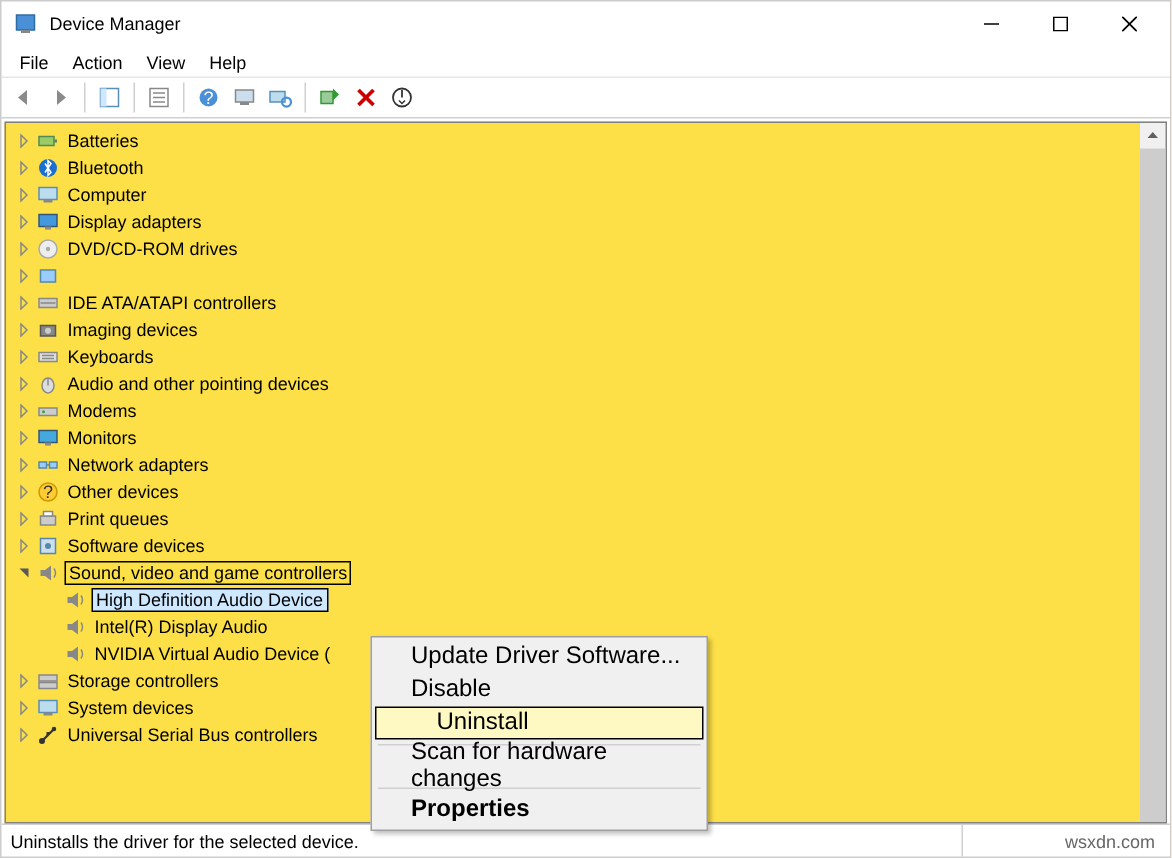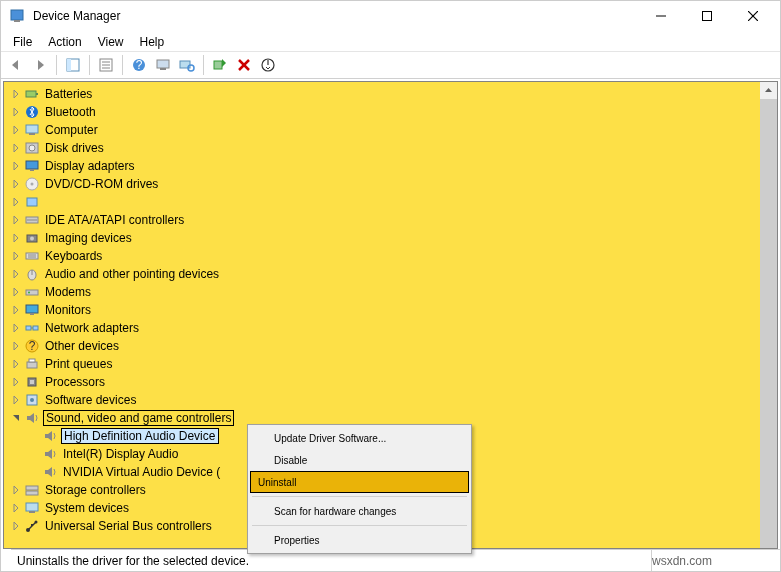--- a/index.html
+++ b/index.html
@@ -21,28 +21,28 @@
 .scrollbar .arrow { position: absolute; left: 0; right: 0; height: 17px; display:flex; align-items:center; justify-content:center; }
 .scrollbar .arrow.up { top: 0; }
 .row { height: 18px; display: flex; align-items: center; white-space: nowrap; }
 .expander { width: 16px; height: 16px; display: inline-flex; align-items: center; justify-content: center; flex: 0 0 16px; }
 .ticon { width: 16px; height: 16px; display: inline-flex; align-items: center; justify-content: center; flex: 0 0 16px; margin-right: 3px; }
 .row .label { padding: 0 2px; }
 .indent0 { padding-left: 0; }
 .indent1 { padding-left: 18px; }
 .row.boxed .label { border: 1px solid #000; padding: 0 2px; }
 .row.selected .label { background: #cde8ff; border: 1px solid #000; padding: 0 3px 0 2px; }
-.statusbar { height: 22px; border-top: 1px solid #d0d0d0; display: flex; align-items: center; padding: 0 6px; font-size: 12px; margin-left: 10px; }
+.statusbar { height: 22px; border-top: 1px solid #d0d0d0; display: flex; align-items: center; padding: 0 6px; font-size: 12px; }
 .statusbar .cell1 { width: 635px; border-right: 1px solid #d0d0d0; height:100%; display:flex; align-items:center; }
-.statusbar .cell2 { flex:1; padding-right:4px; color:#666; font-size:11px; }
+.statusbar .cell2 { flex:1; text-align:right; padding-right:4px; color:#666; font-size:11px; }
 .context-menu { position: absolute; left: 246px; top: 423px; width: 225px; background: #f0f0f0; border: 1px solid #a0a0a0; box-shadow: 2px 2px 3px rgba(0,0,0,0.25); padding: 2px; }
-.context-menu .cm-item { height: 22px; display: flex; align-items: center; padding-left: 24px; font-size: 10px; }
-.context-menu .cm-item.highlight { background: #eab308; border: 1px solid #000; padding-left: 7px; }
+.context-menu .cm-item { height: 22px; display: flex; align-items: center; padding-left: 24px; font-size: 16px; }
+.context-menu .cm-item.highlight { background: #fef9c3; border: 1px solid #000; padding-left: 40px; }
 .context-menu .cm-sep { height: 1px; background: #d0d0d0; margin: 3px 2px; }
-.context-menu .cm-item.bold { font-weight: normal; }
+.context-menu .cm-item.bold { font-weight: bold; }
 svg { display: block; }
 </style>
 </head>
 <body>
 
 <div class="window">
 
   <div class="titlebar">
     <span class="icon">
       <svg width="16" height="16">
@@ -189,34 +189,20 @@
     <span class="label">Computer</span>
   </div>
         <div class="row indent0">
     <span class="expander">
             <svg width="10" height="10">
               <path d="M3 1 L7 5 L3 9 Z" fill="none" stroke="#888" stroke-width="1"></path>
             </svg>
           </span>
     <span class="ticon">
             <svg width="16" height="16">
-              <rect x="2" y="3" width="12" height="10" fill="#ccc" stroke="#888"></rect>
-              <circle cx="8" cy="8" r="3" fill="#eee" stroke="#888"></circle>
-            </svg>
-          </span>
-    <span class="label">Disk drives</span>
-  </div>
-        <div class="row indent0">
-    <span class="expander">
-            <svg width="10" height="10">
-              <path d="M3 1 L7 5 L3 9 Z" fill="none" stroke="#888" stroke-width="1"></path>
-            </svg>
-          </span>
-    <span class="ticon">
-            <svg width="16" height="16">
               <rect x="2" y="3" width="12" height="8" fill="#49d" stroke="#357"></rect>
               <rect x="6" y="11" width="4" height="2" fill="#888"></rect>
             </svg>
           </span>
     <span class="label">Display adapters</span>
   </div>
         <div class="row indent0">
     <span class="expander">
             <svg width="10" height="10">
               <path d="M3 1 L7 5 L3 9 Z" fill="none" stroke="#888" stroke-width="1"></path>
@@ -362,34 +348,20 @@
               <path d="M3 1 L7 5 L3 9 Z" fill="none" stroke="#888" stroke-width="1"></path>
             </svg>
           </span>
     <span class="ticon">
             <svg width="16" height="16">
               <rect x="3" y="6" width="10" height="6" fill="#ccc" stroke="#888"></rect>
               <rect x="5" y="3" width="6" height="3" fill="#fff" stroke="#888"></rect>
             </svg>
           </span>
     <span class="label">Print queues</span>
-  </div>
-        <div class="row indent0">
-    <span class="expander">
-            <svg width="10" height="10">
-              <path d="M3 1 L7 5 L3 9 Z" fill="none" stroke="#888" stroke-width="1"></path>
-            </svg>
-          </span>
-    <span class="ticon">
-            <svg width="16" height="16">
-              <rect x="4" y="4" width="8" height="8" fill="#888" stroke="#555"></rect>
-              <rect x="6" y="6" width="4" height="4" fill="#ccc"></rect>
-            </svg>
-          </span>
-    <span class="label">Processors</span>
   </div>
         <div class="row indent0">
     <span class="expander">
             <svg width="10" height="10">
               <path d="M3 1 L7 5 L3 9 Z" fill="none" stroke="#888" stroke-width="1"></path>
             </svg>
           </span>
     <span class="ticon">
             <svg width="16" height="16">
               <rect x="3" y="3" width="10" height="10" fill="#cde" stroke="#58a"></rect>

